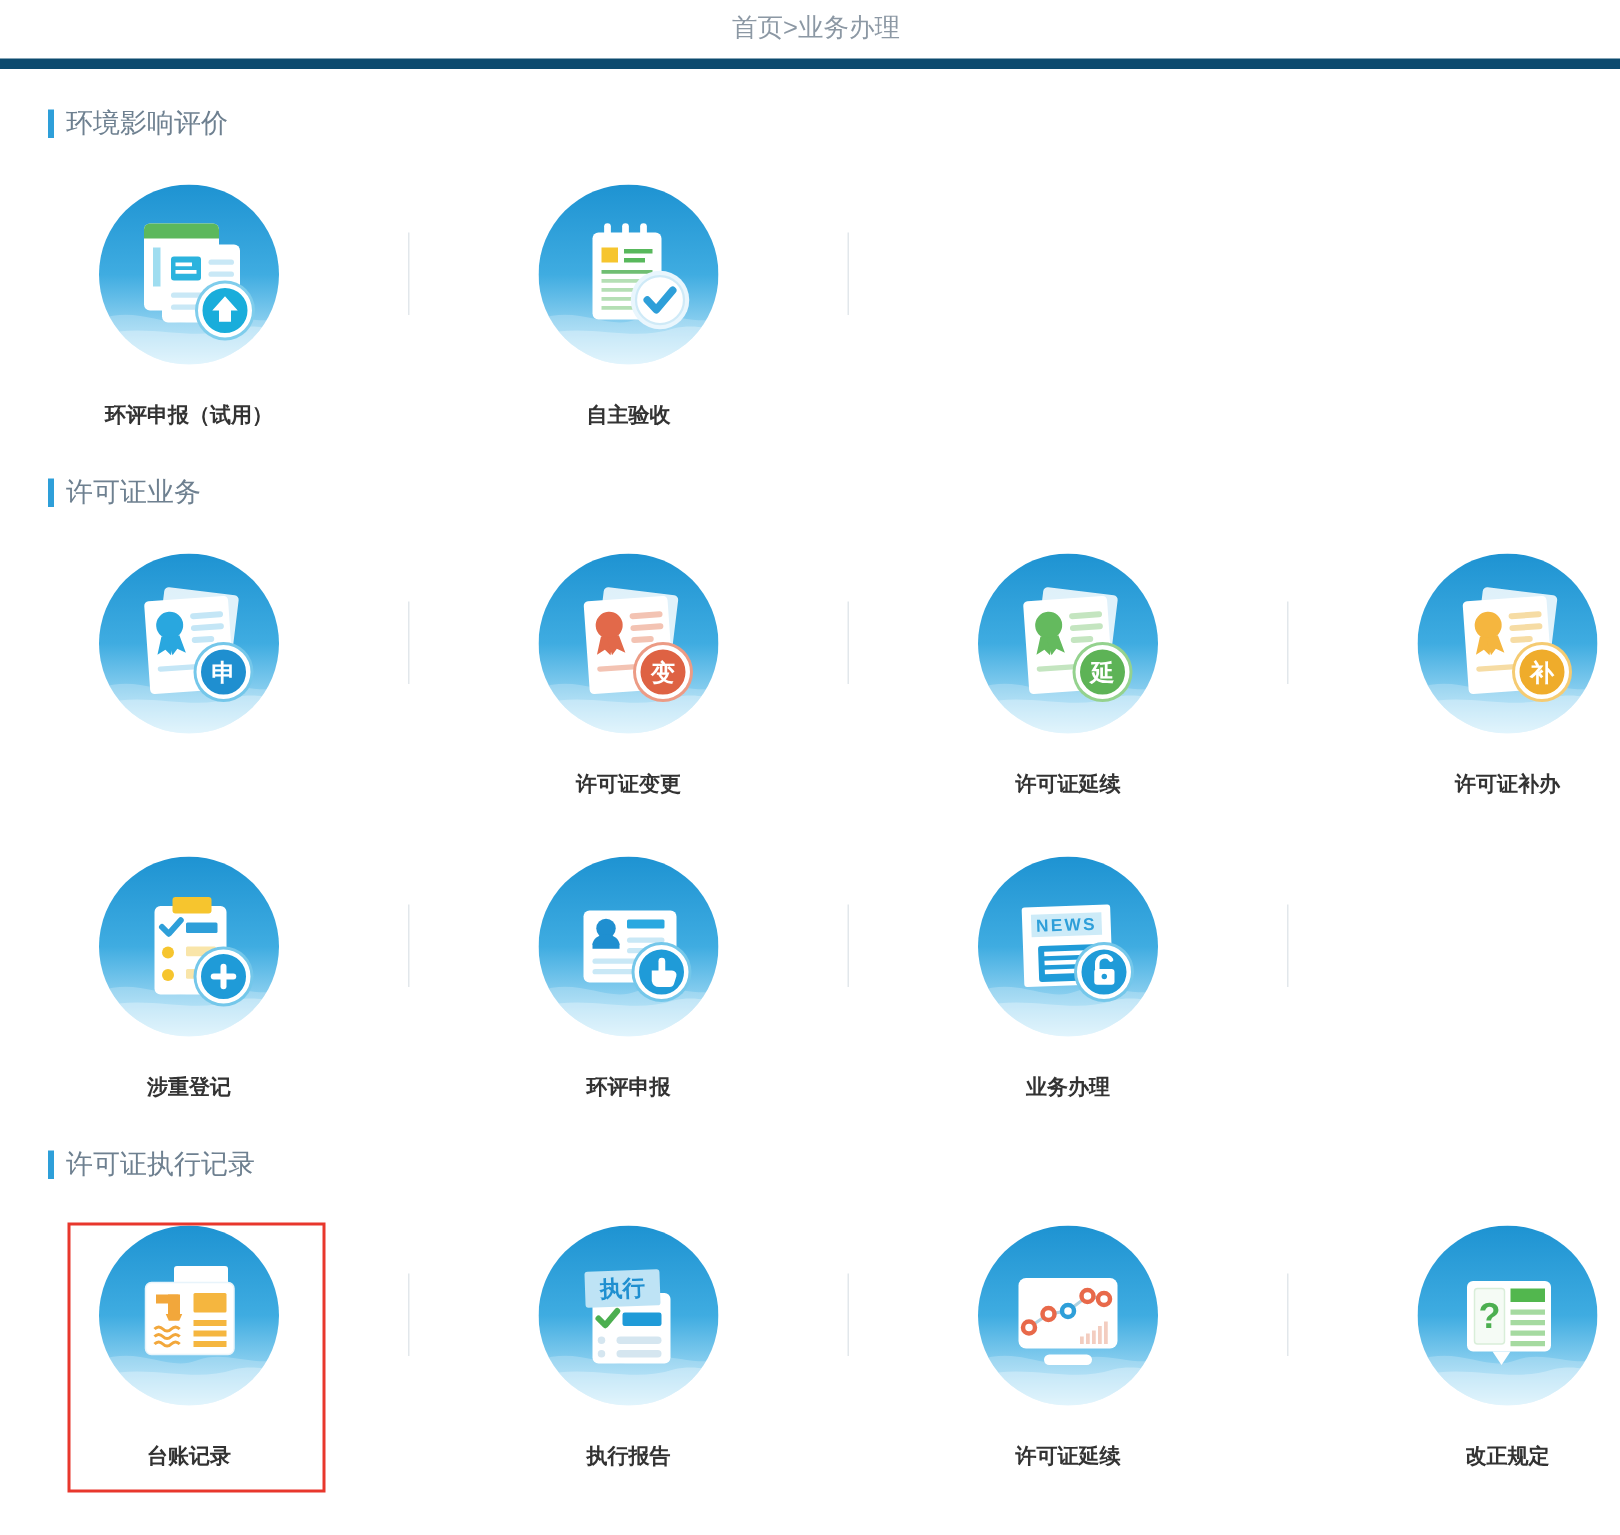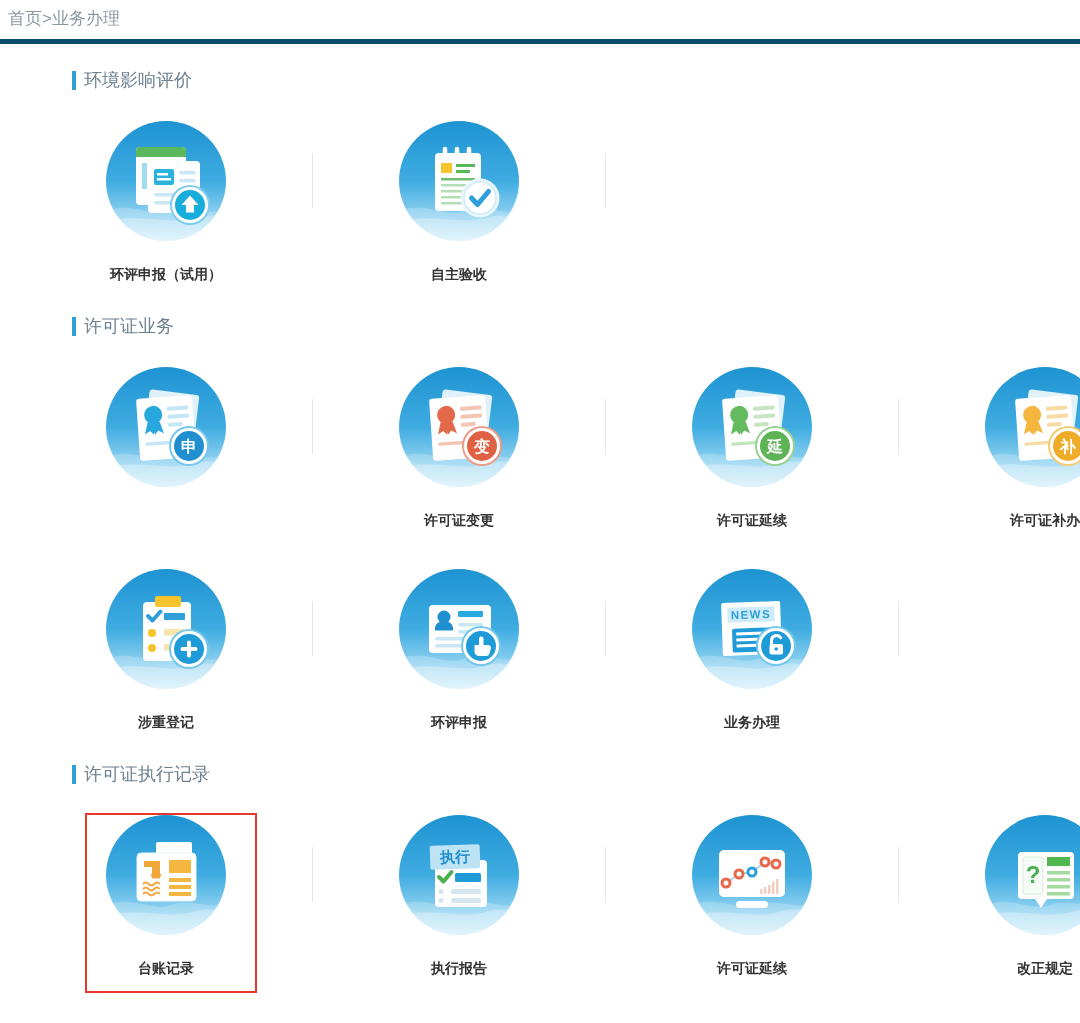--- a/index.html
+++ b/index.html
@@ -1,20 +1,20 @@
 <!DOCTYPE html>
 <html><head>
 <meta charset="utf-8">
 <style>
   html,body{margin:0;padding:0;background:#ffffff;}
   .page{width:1080px;height:1023px;overflow:hidden;background:#fff;
         font-family:"Liberation Sans","DejaVu Sans",sans-serif;position:relative;}
   .breadcrumb{padding:7px 0 9px 8px;font-size:17px;color:#8C98A4;
-              border-bottom:5px solid #0c4a6e;cursor:pointer;}
-  .section{margin-top:25px;padding-left:40px;}
+              border-bottom:7px solid #0c4a6e;cursor:pointer;text-align:center;}
+  .section{margin-top:25px;}
   .section + .section{margin-top:30px;}
   .section-header{display:flex;align-items:center;padding-left:32px;height:22px;}
   .accent-bar{width:4px;height:19px;background:#2E9FD9;margin-right:8px;flex:none;}
   .section-title{font-size:18px;color:#6E8090;}
   .icon-row{display:flex;align-items:flex-start;padding-left:6px;margin-top:30px;}
   .icon-row + .icon-row{margin-top:38px;}
   .cell{width:240px;flex:none;position:relative;cursor:pointer;}
   .cell svg.ic{display:block;margin:0 auto;}
   .cell-label{margin-top:22px;text-align:center;font-size:14px;font-weight:bold;
               color:#333333;line-height:22px;}

